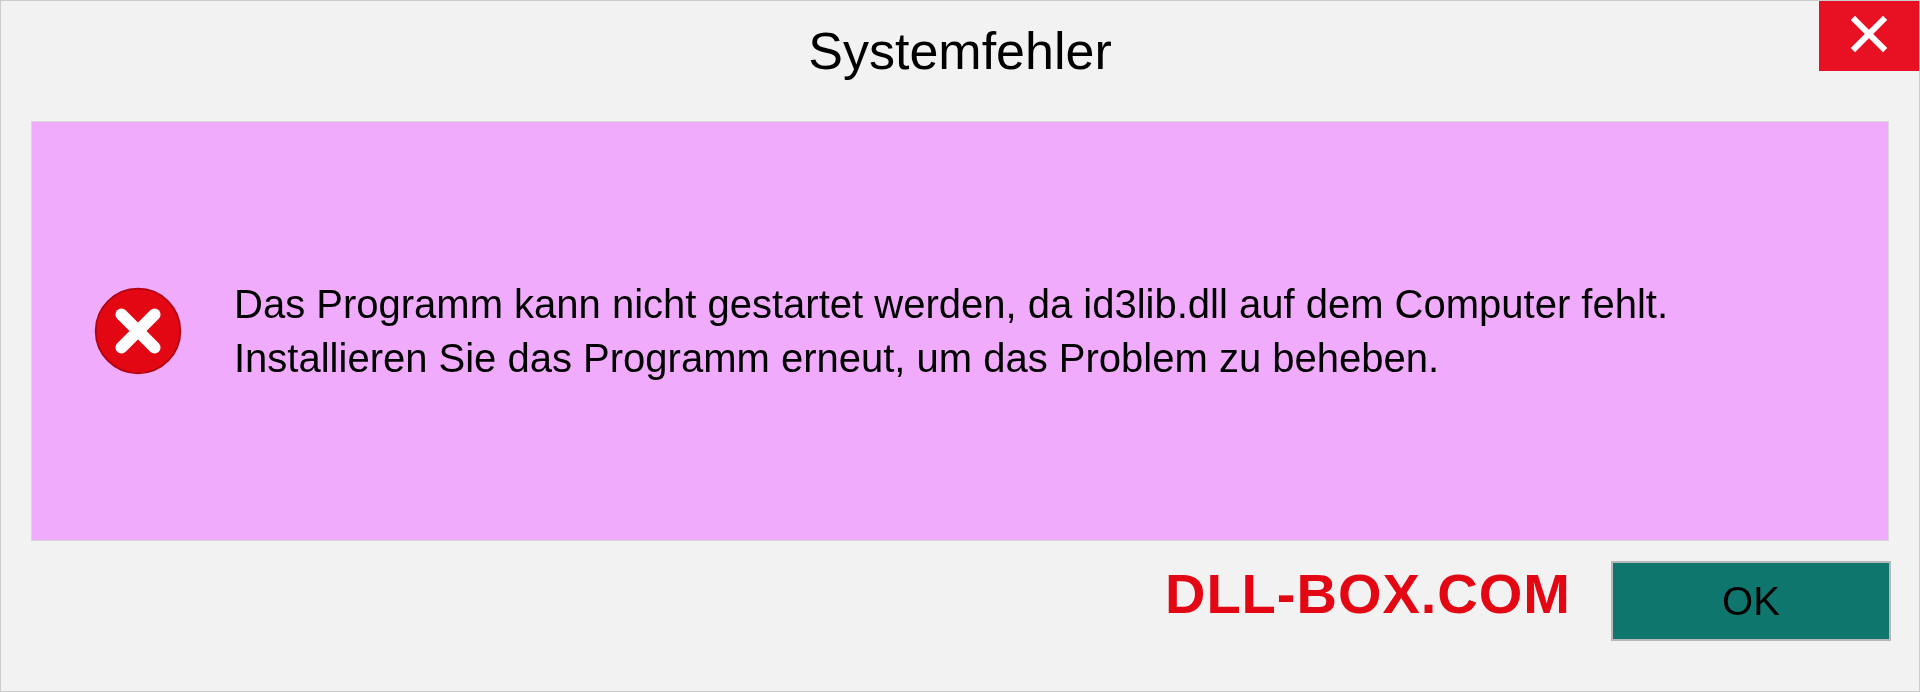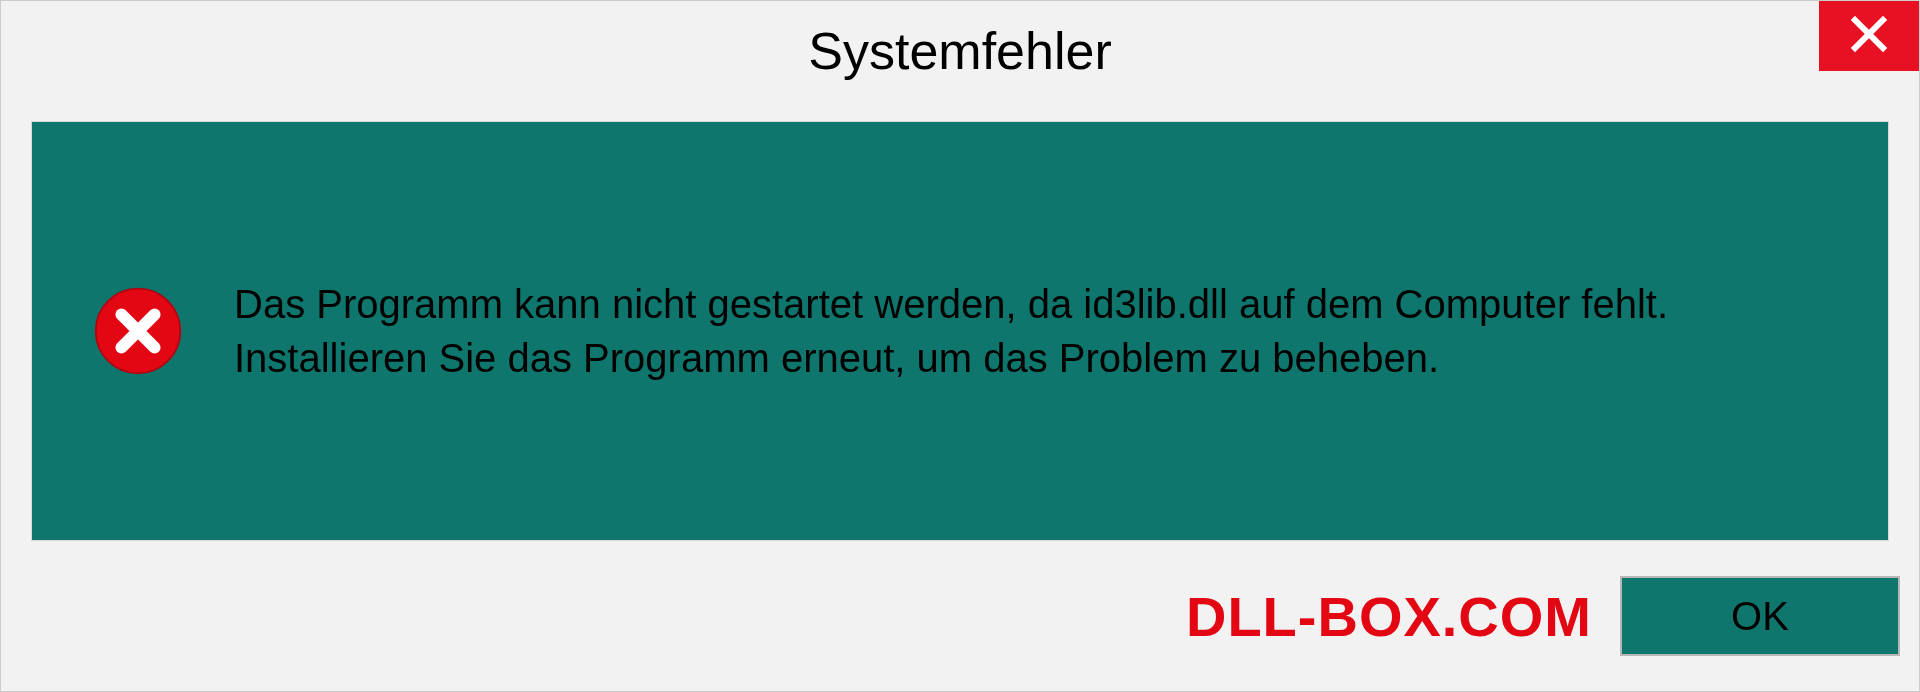--- a/index.html
+++ b/index.html
@@ -47,21 +47,21 @@
       align-items: center;
       justify-content: center;
       cursor: pointer;
     }
     .close-button svg {
       width: 40px;
       height: 40px;
     }
     .content-area {
       margin: 20px 30px 20px 30px;
-      background: #0f766e;
+      background: #f0abfc;
       border: 1px solid #d8d8d8;
       flex: 1;
       display: flex;
       align-items: center;
       padding: 50px 60px;
       gap: 50px;
     }
     .error-icon-wrap {
       flex-shrink: 0;
       display: flex;
@@ -74,24 +74,23 @@
     }
     .message {
       font-size: 40px;
       line-height: 1.35;
       color: #000000;
       font-weight: 400;
     }
     .footer {
       height: 130px;
       display: flex;
-      align-items: center;
       justify-content: flex-end;
-      padding: 0 19px 20px 40px;
-      gap: 28px;
+      padding: 0 28px 20px 40px;
+      gap: 40px;
     }
     .watermark {
       font-size: 56px;
       font-weight: 900;
       color: #e30613;
       letter-spacing: 1px;
       font-family: Arial Black, Arial, sans-serif;
     }
     .ok-button {
       width: 280px;

